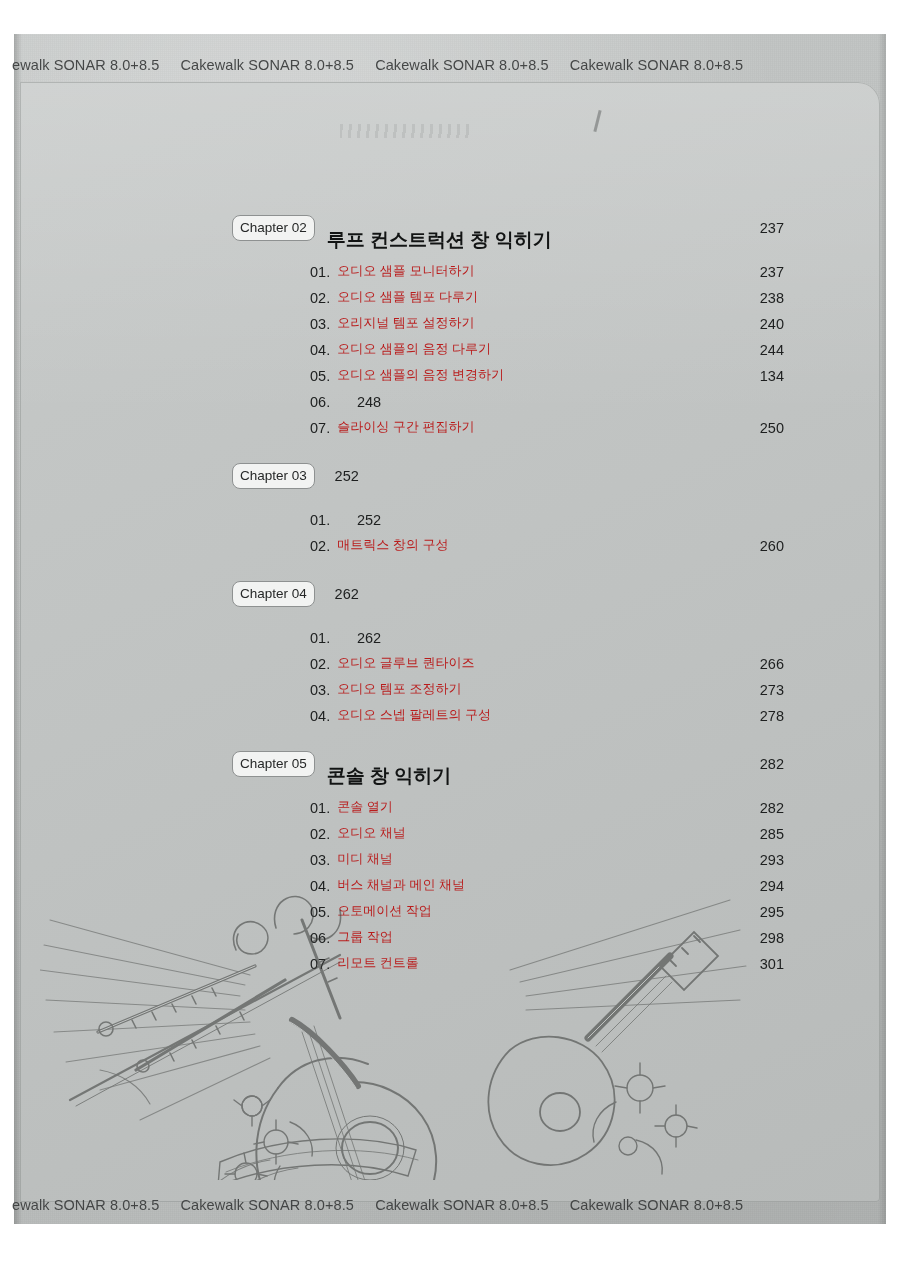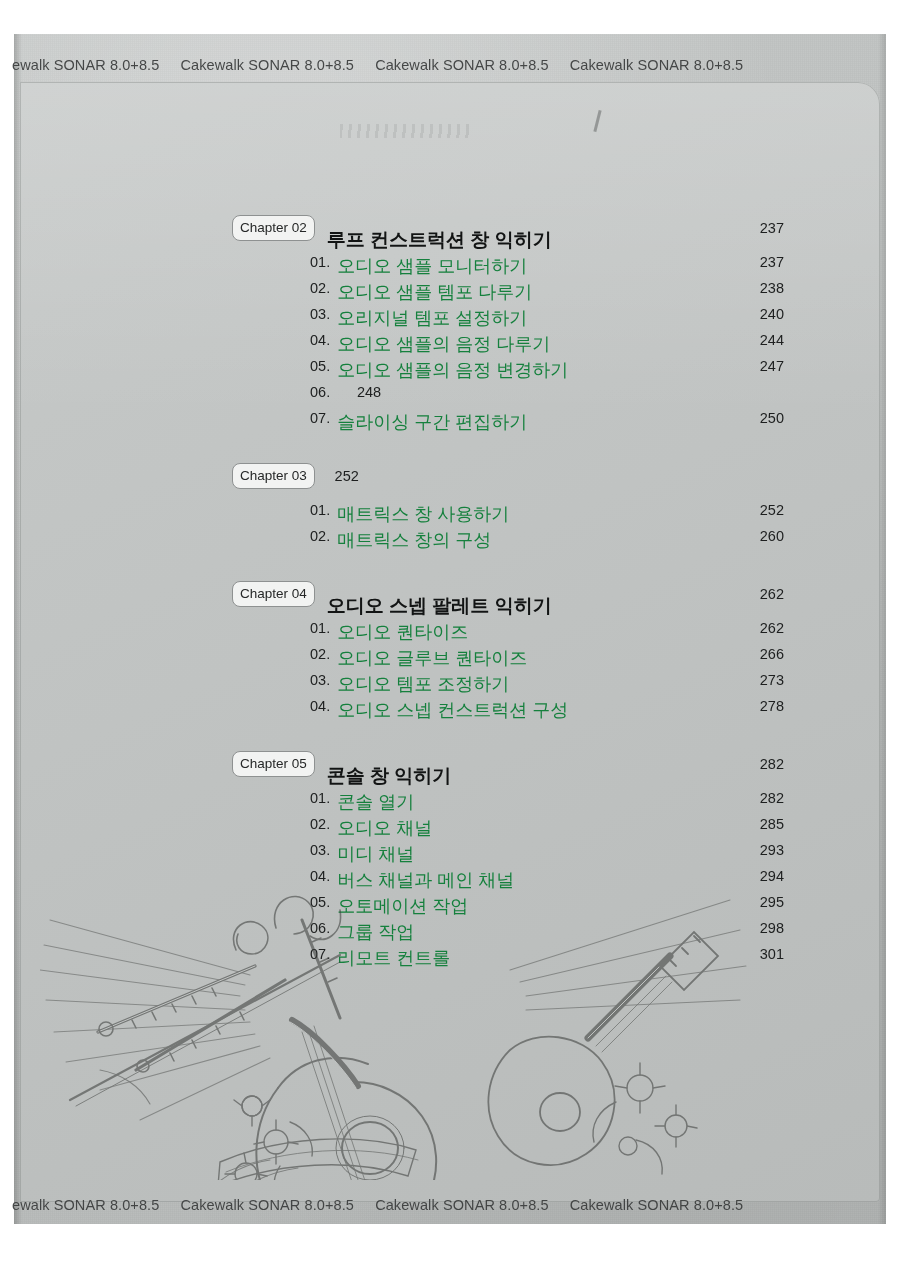--- a/index.html
+++ b/index.html
@@ -124,34 +124,34 @@
     margin-top: 24px;
   }
   .chapter-page {
     font-size: 14.5px;
     color: #1d1f1f;
     width: 44px;
     text-align: right;
   }
   .entry {
     display: flex;
-    align-items: flex-start;
+    align-items: flex-end;
     height: 26px;
     padding-left: 78px;
   }
   .entry-num {
     font-size: 14.5px;
     color: #1d1f1f;
     margin-right: 7px;
     white-space: nowrap;
   }
   .entry-label {
     flex: 1;
-    font-size: 18px;
-    color: #15803d;
+    font-size: 13px;
+    color: #b91c1c;
     white-space: nowrap;
   }
   .entry-page {
     font-size: 14.5px;
     color: #1d1f1f;
     width: 44px;
     text-align: right;
   }
 
   
@@ -221,74 +221,71 @@
         <span class="entry-page">240</span>
       </div>
       <div class="entry">
         <span class="entry-num">04.</span>
         <span class="entry-label">오디오 샘플의 음정 다루기</span>
         <span class="entry-page">244</span>
       </div>
       <div class="entry">
         <span class="entry-num">05.</span>
         <span class="entry-label">오디오 샘플의 음정 변경하기</span>
-        <span class="entry-page">247</span>
+        <span class="entry-page">134</span>
       </div>
       <div class="entry">
         <span class="entry-num">06.</span>
         <span class="entry-page">248</span>
       </div>
       <div class="entry">
         <span class="entry-num">07.</span>
         <span class="entry-label">슬라이싱 구간 편집하기</span>
         <span class="entry-page">250</span>
       </div>
     </div>
 
     <div class="chapter-block">
       <div class="chapter-head">
         <span class="chapter-tag">Chapter 03</span>
         <span class="chapter-page">252</span>
       </div>
       <div class="entry">
         <span class="entry-num">01.</span>
-        <span class="entry-label">매트릭스 창 사용하기</span>
         <span class="entry-page">252</span>
       </div>
       <div class="entry">
         <span class="entry-num">02.</span>
         <span class="entry-label">매트릭스 창의 구성</span>
         <span class="entry-page">260</span>
       </div>
     </div>
 
     <div class="chapter-block">
       <div class="chapter-head">
         <span class="chapter-tag">Chapter 04</span>
-        <span class="chapter-title">오디오 스넵 팔레트 익히기</span>
         <span class="chapter-page">262</span>
       </div>
       <div class="entry">
         <span class="entry-num">01.</span>
-        <span class="entry-label">오디오 퀀타이즈</span>
         <span class="entry-page">262</span>
       </div>
       <div class="entry">
         <span class="entry-num">02.</span>
         <span class="entry-label">오디오 글루브 퀀타이즈</span>
         <span class="entry-page">266</span>
       </div>
       <div class="entry">
         <span class="entry-num">03.</span>
         <span class="entry-label">오디오 템포 조정하기</span>
         <span class="entry-page">273</span>
       </div>
       <div class="entry">
         <span class="entry-num">04.</span>
-        <span class="entry-label">오디오 스넵 컨스트럭션 구성</span>
+        <span class="entry-label">오디오 스넵 팔레트의 구성</span>
         <span class="entry-page">278</span>
       </div>
     </div>
 
     <div class="chapter-block">
       <div class="chapter-head">
         <span class="chapter-tag">Chapter 05</span>
         <span class="chapter-title">콘솔 창 익히기</span>
         <span class="chapter-page">282</span>
       </div>

